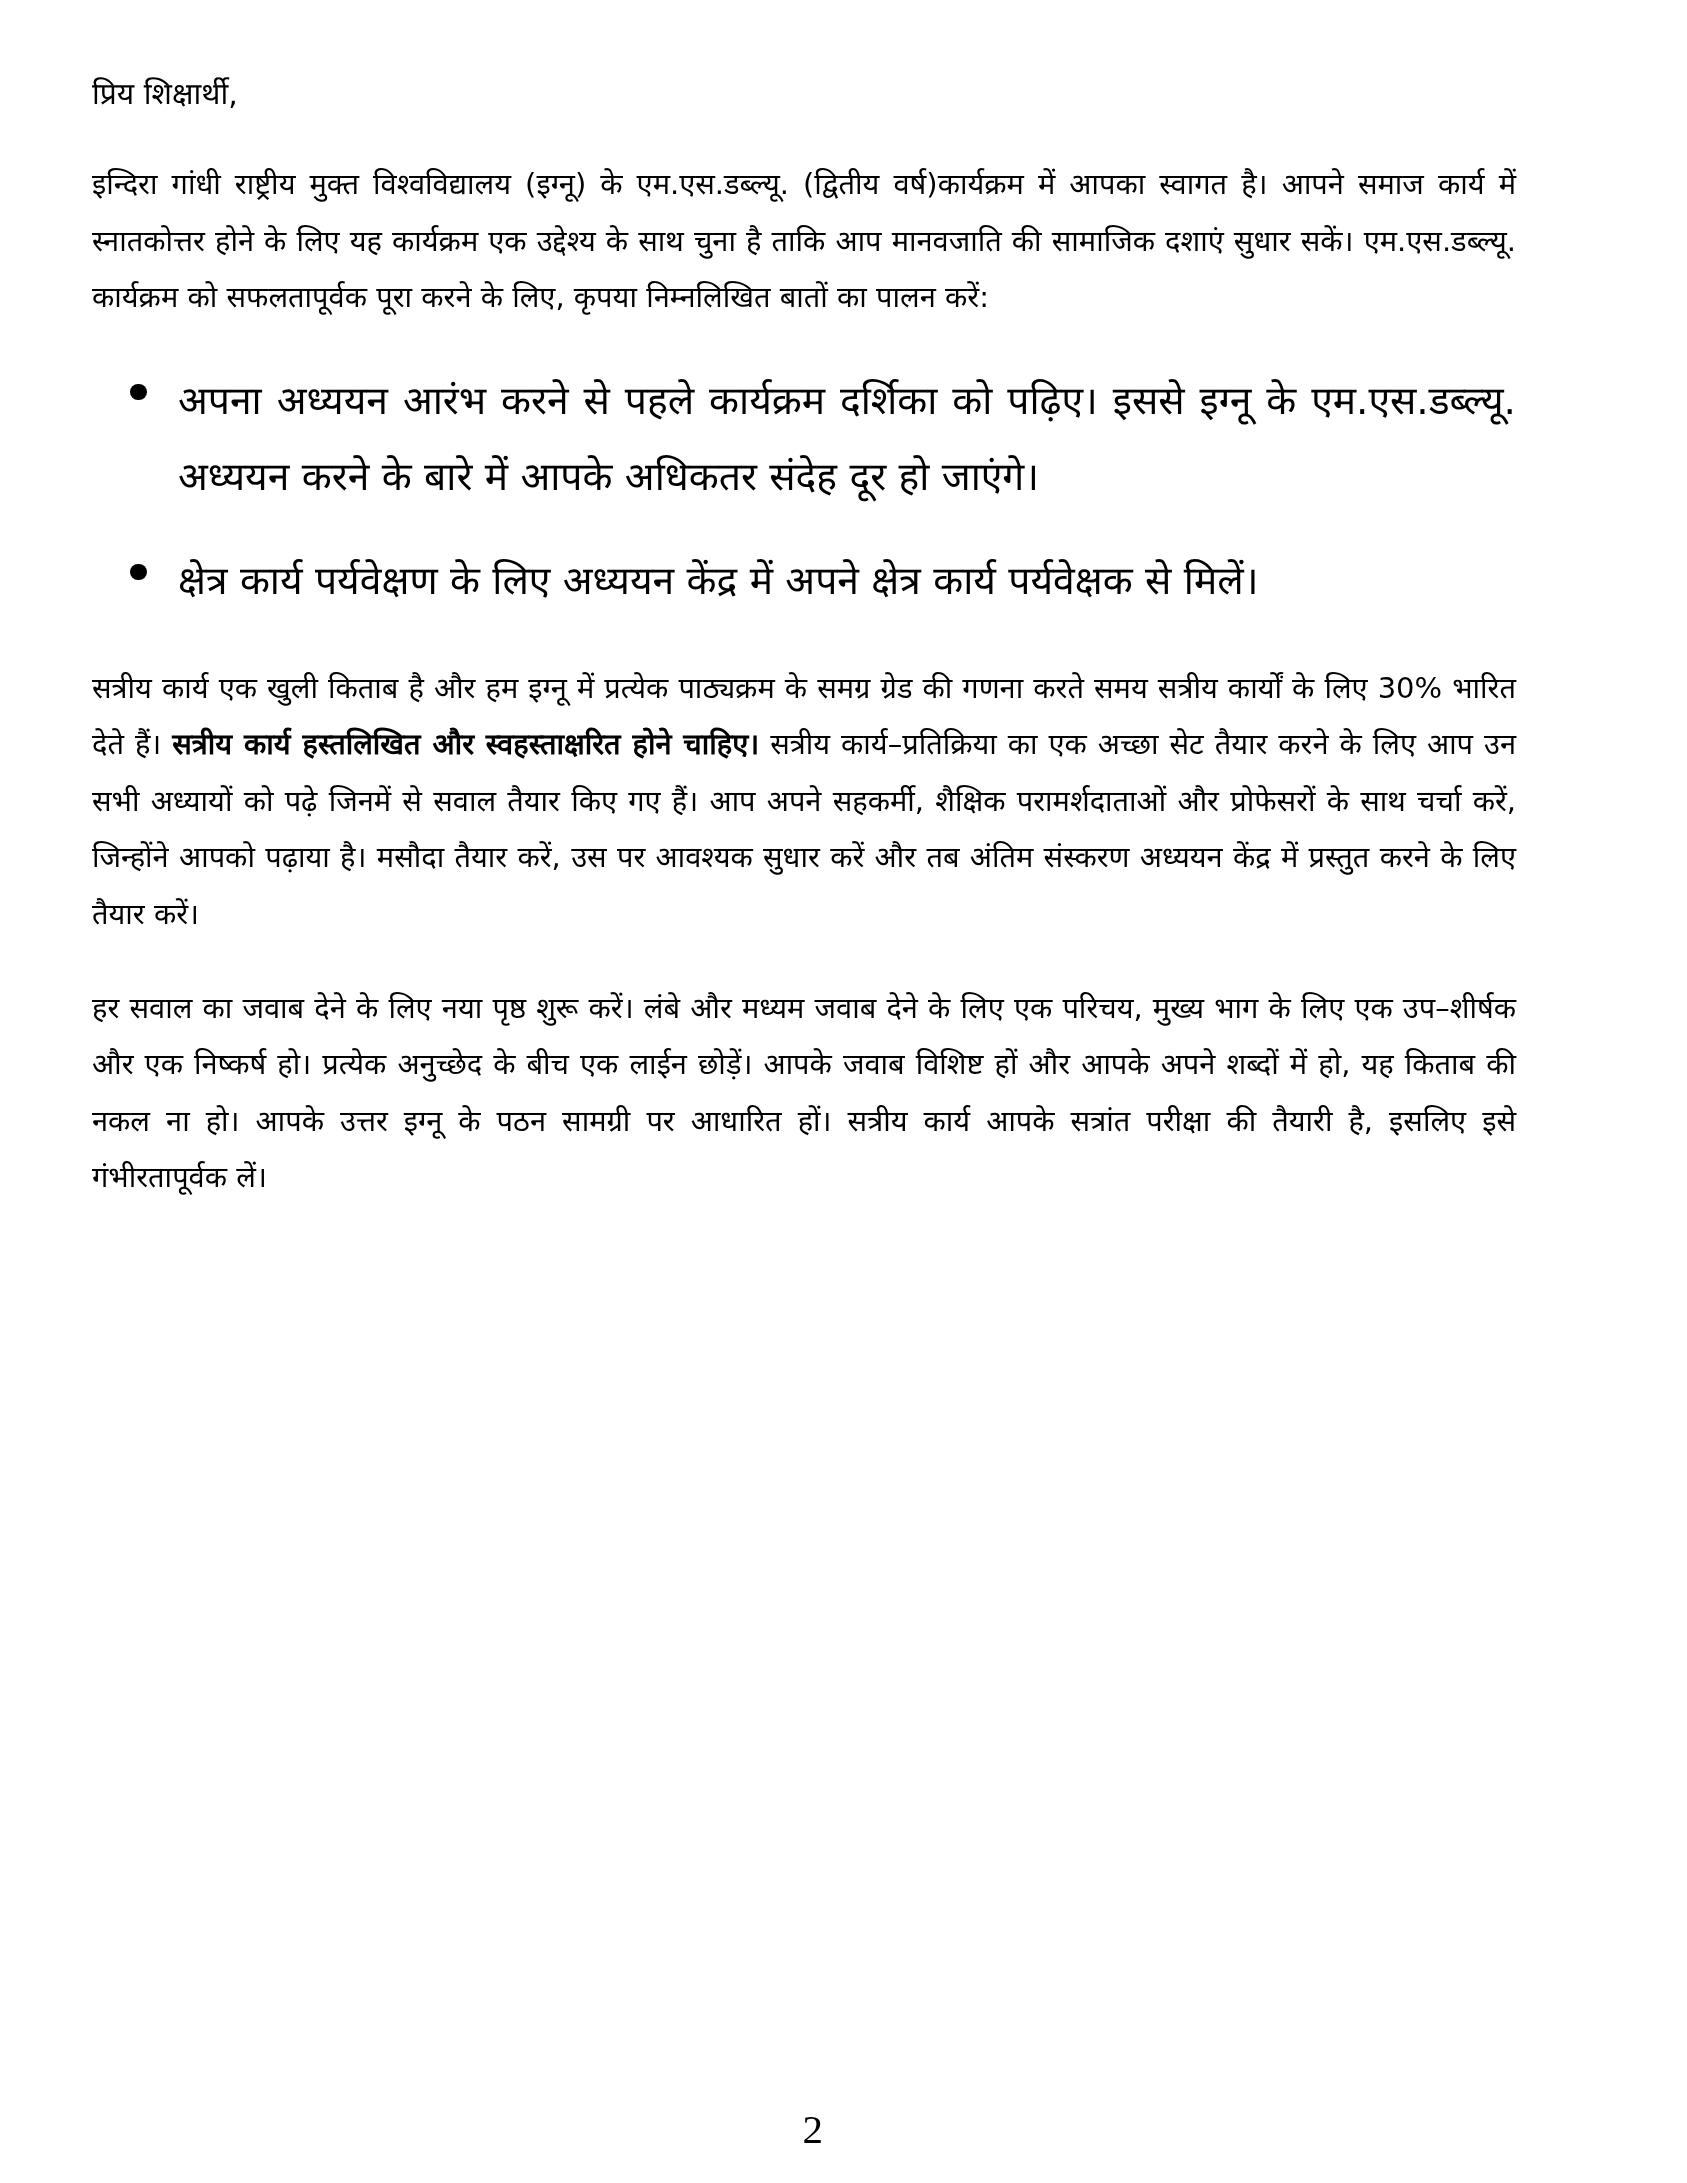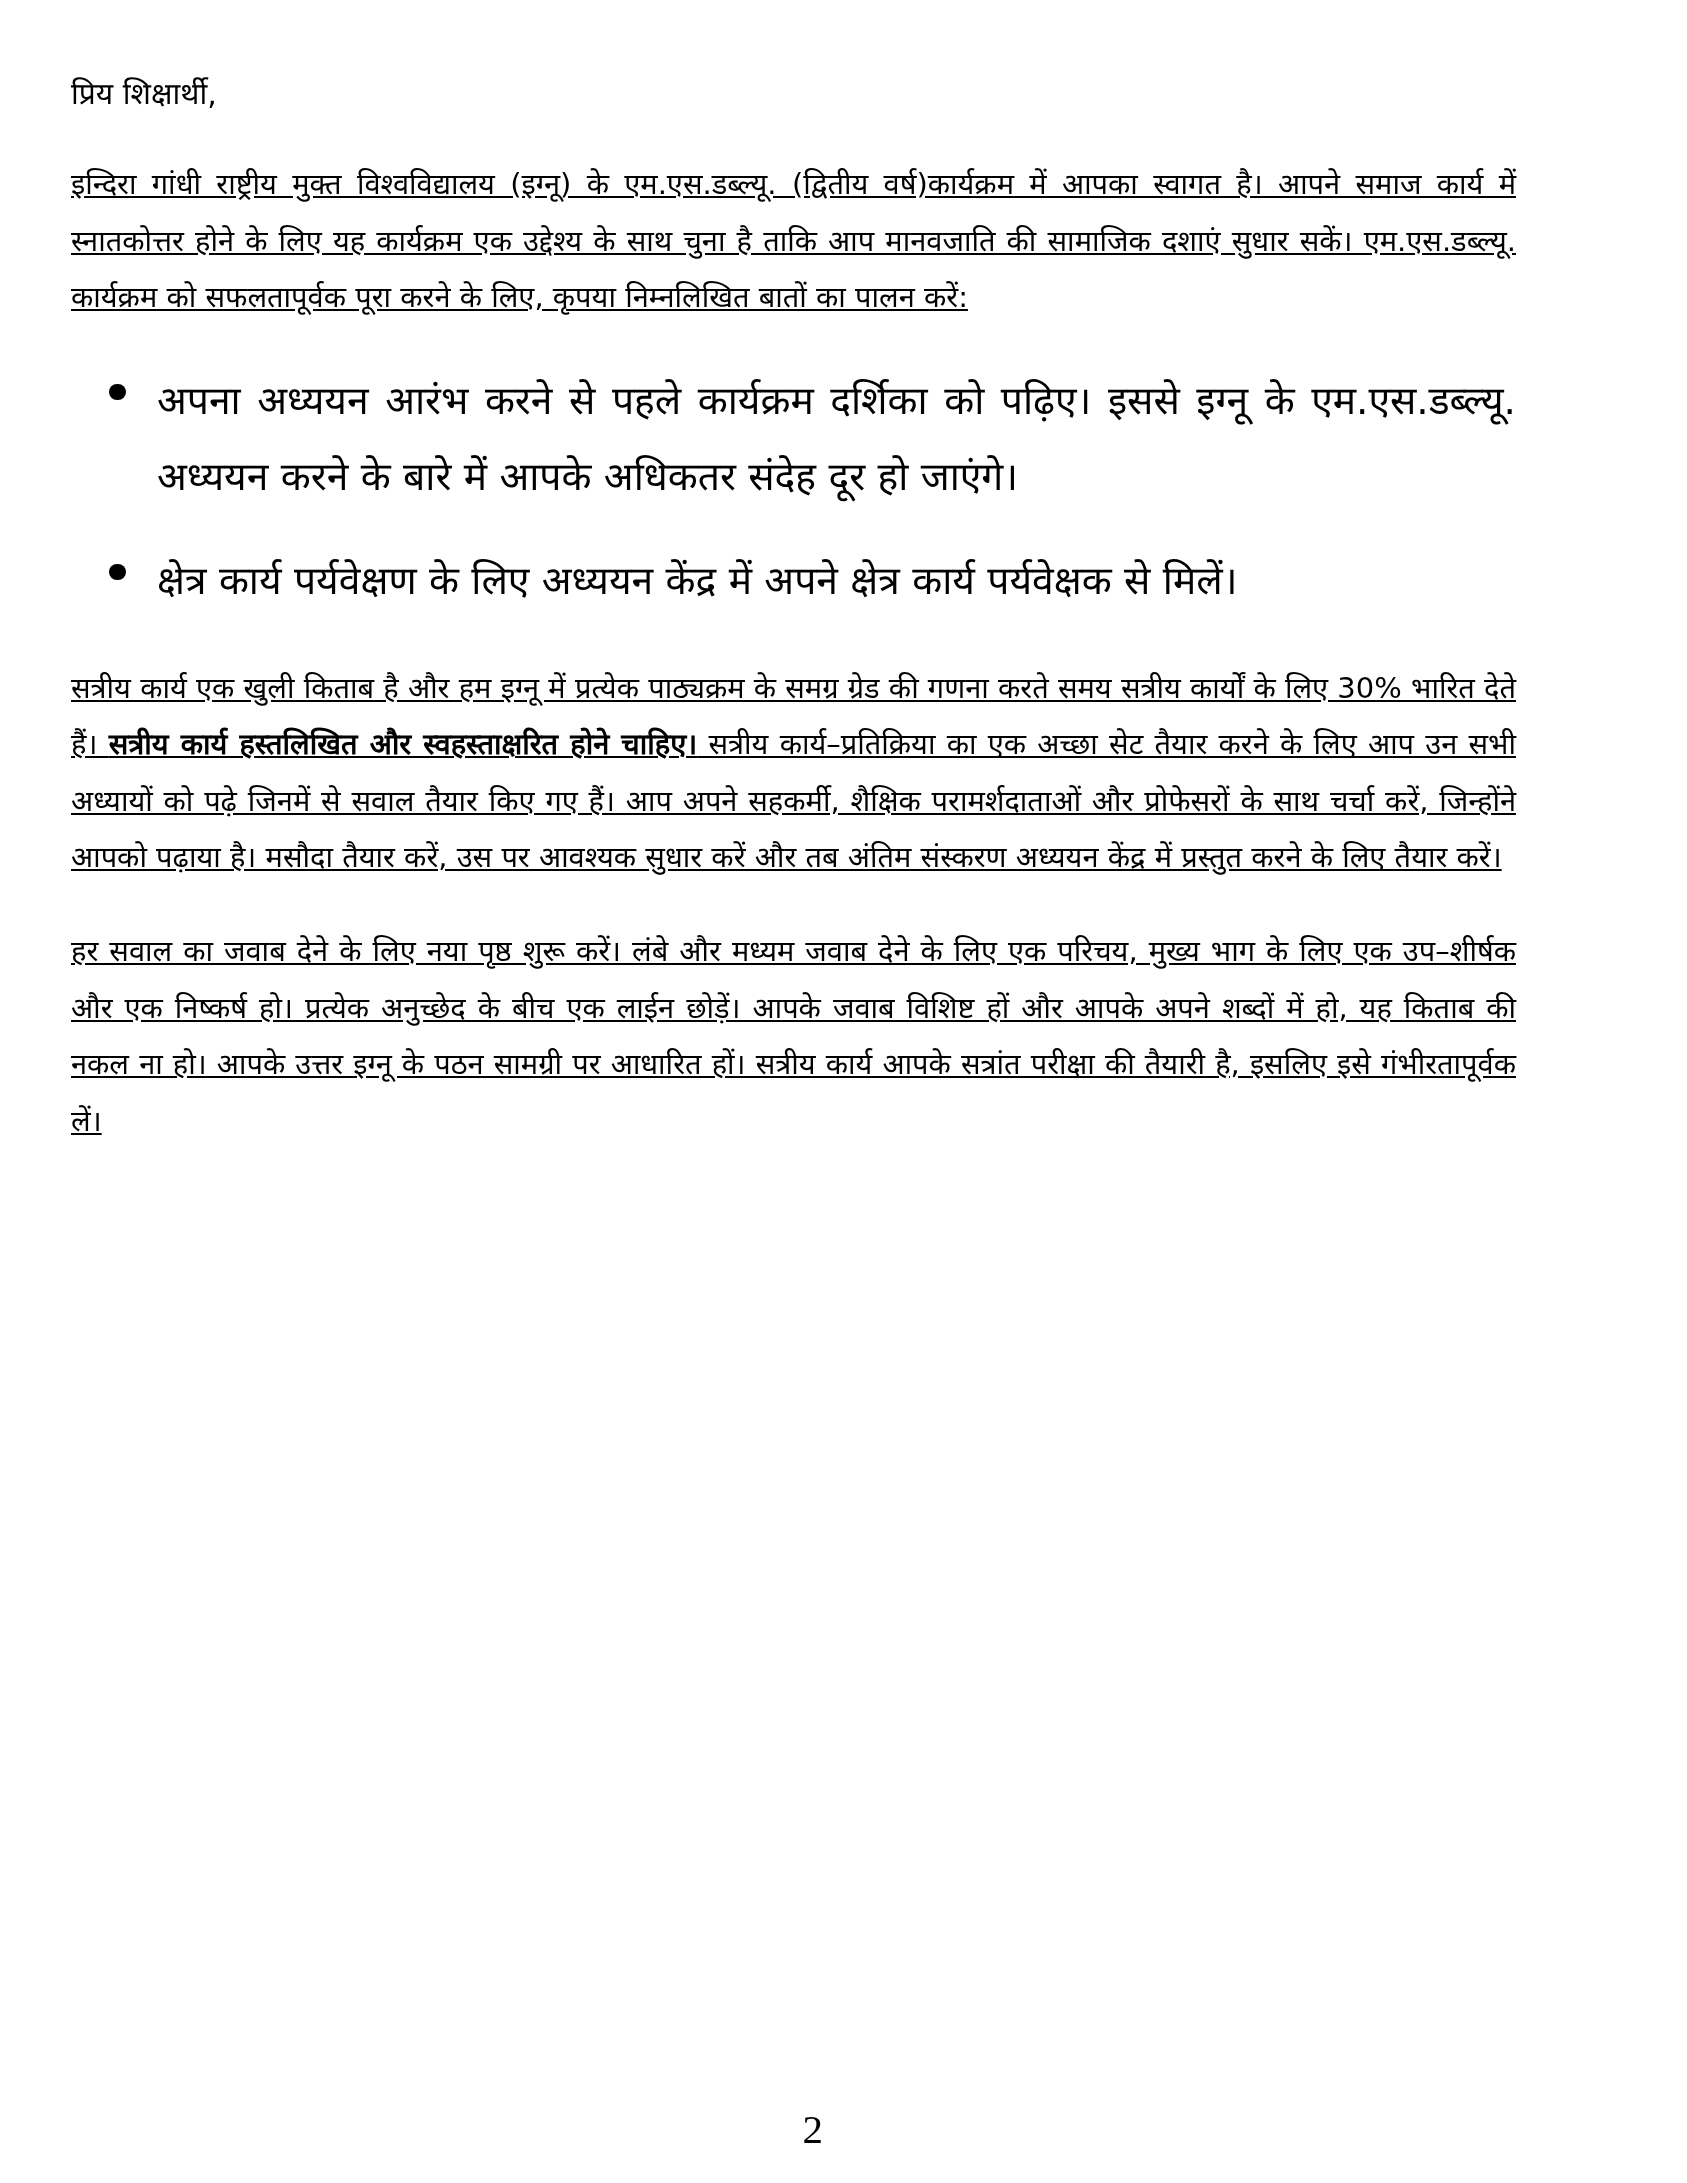--- a/index.html
+++ b/index.html
@@ -3,35 +3,34 @@
 <meta charset="utf-8">
 <style>
   html, body { margin: 0; padding: 0; background: #ffffff; }
   .page {
     position: relative;
     width: 1687px;
     height: 2183px;
     box-sizing: border-box;
     background: #ffffff;
     color: #000000;
-    padding: 71px 171px 0 71px;
+    padding: 71px 171px 0 92px;
     font-family: "DejaVu Sans", sans-serif;
     overflow: hidden;
   }
   .salutation {
     font-size: 30px;
     line-height: 1.5;
     margin: 0 0 40px 0;
   }
   .body-text {
     font-size: 29px;
     line-height: 1.95;
     text-align: justify;
     margin: 0 0 37px 0;
-    text-decoration: underline;
   }
   .points {
     list-style: none;
     margin: 4px 0 41px 0;
     padding: 0;
   }
   .point {
     position: relative;
     padding-left: 86px;
     margin: 0 0 28px 0;

